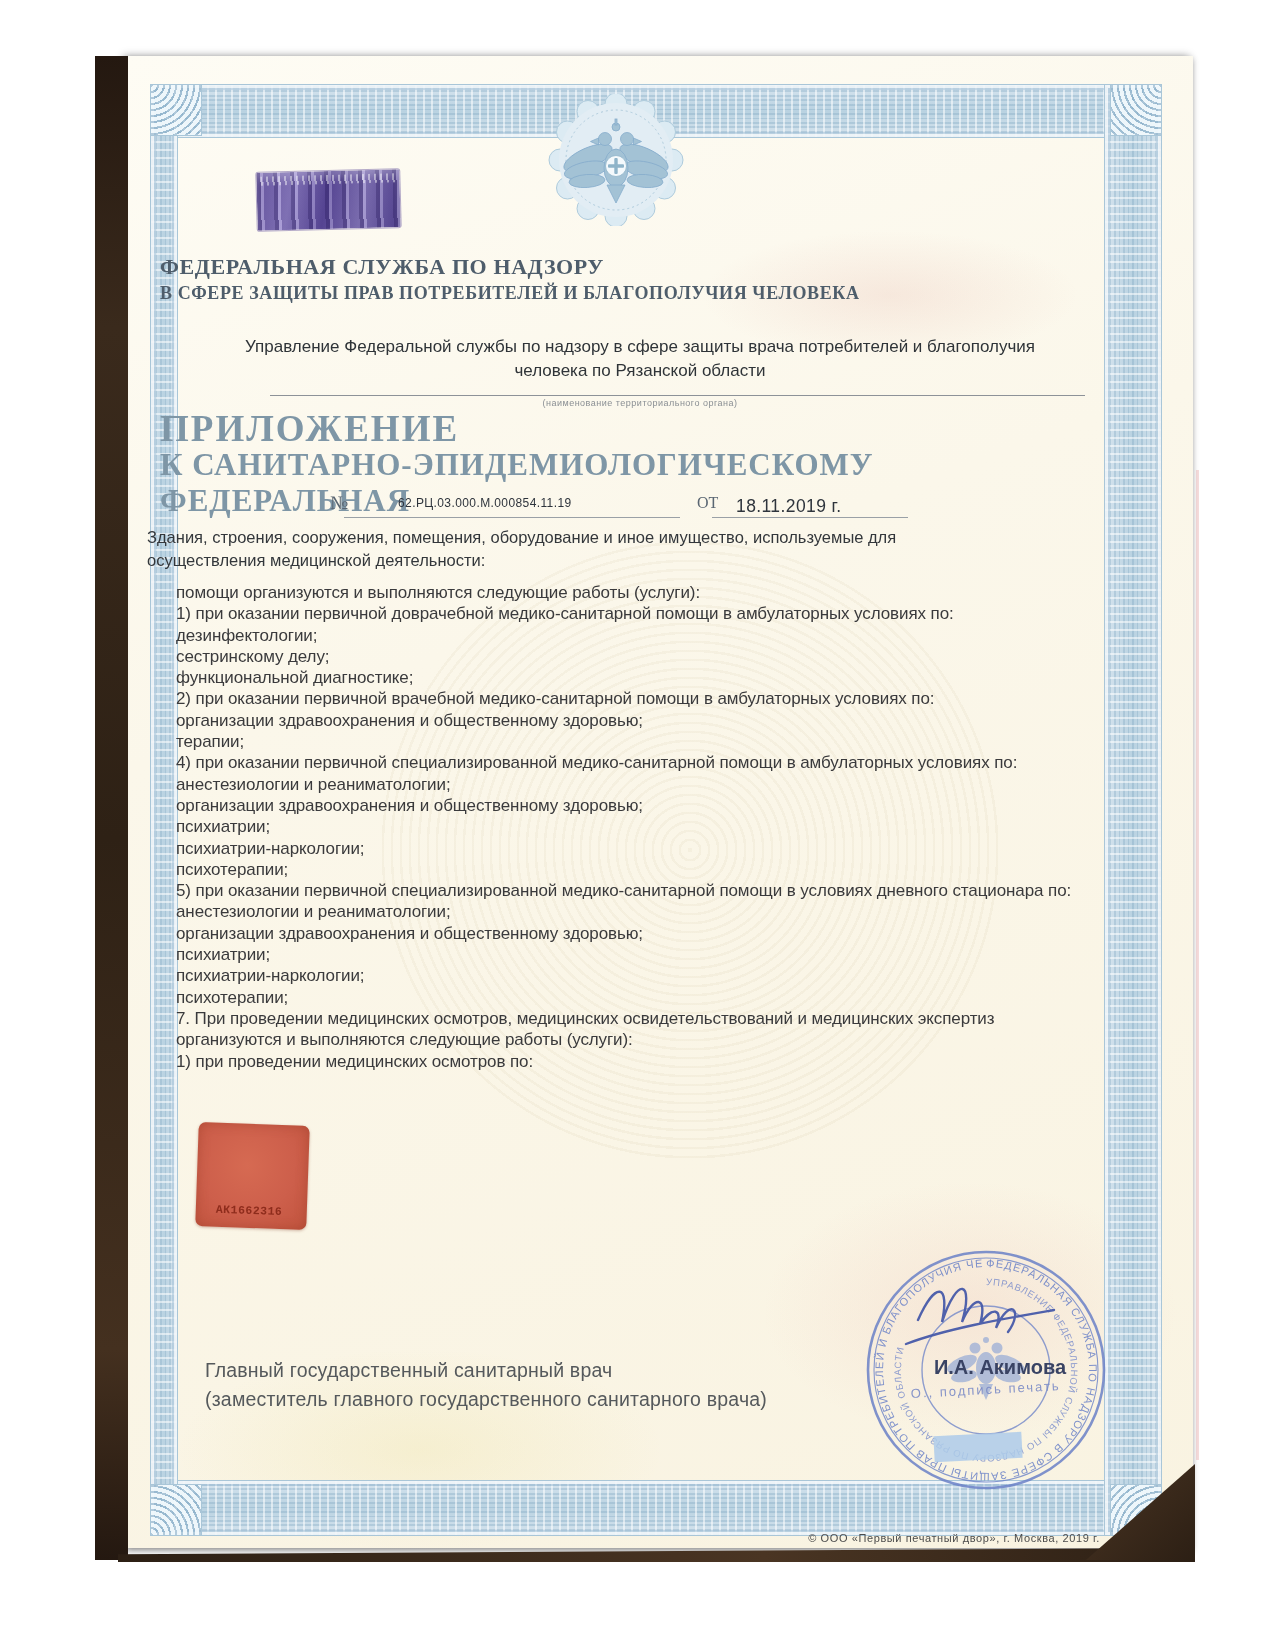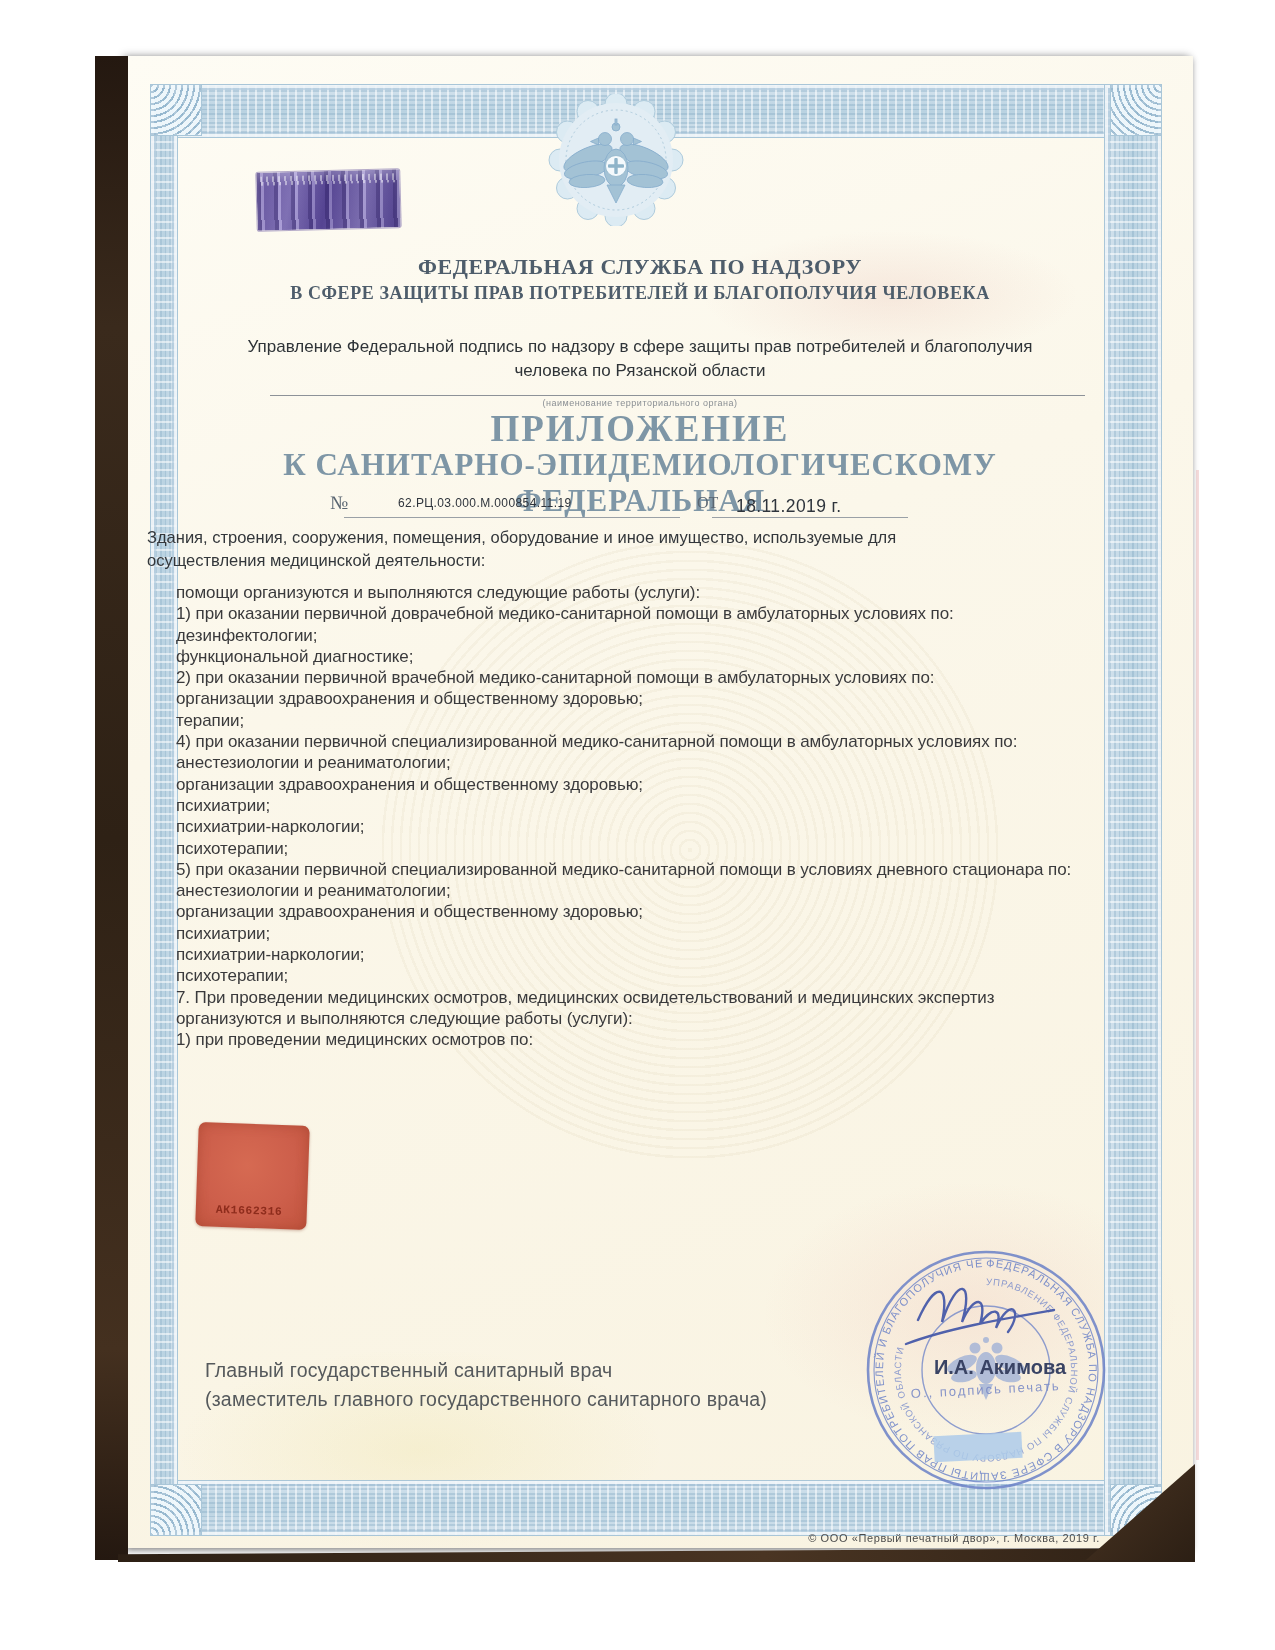--- a/index.html
+++ b/index.html
@@ -59,21 +59,21 @@
     transform:rotate(-1.5deg);
     background:
       repeating-linear-gradient(90deg,rgba(28,14,80,.45) 0 4px,rgba(255,255,255,.18) 4px 7px,rgba(28,14,80,.22) 7px 17px),
       linear-gradient(100deg,#7a68b4 0%,#9b8cd0 24%,#6553a4 48%,#9486c8 72%,#5d4c9c 100%);
     box-shadow:0 0 0 1px rgba(90,70,150,.45), inset 0 6px 8px rgba(255,255,255,.25);}
   .hologram:before{content:"";position:absolute;left:4px;top:4px;right:4px;height:9px;
     background:repeating-linear-gradient(90deg,rgba(255,255,255,.45) 0 2px,transparent 2px 6px);}
 
   
   .serifhead{font-family:"Liberation Serif","DejaVu Serif",serif;font-weight:bold;
-    color:var(--header_blue,#4e5d6b);text-align:center;letter-spacing:.6px;}
+    color:var(--header_blue,#4e5d6b);text-align:left;letter-spacing:.6px;}
   .agency1{left:160px;top:254px;width:960px;font-size:22px;z-index:5;}
   .agency2{left:160px;top:283px;width:960px;font-size:18px;z-index:5;}
   .terr{left:160px;width:960px;text-align:center;font-size:17px;color:#2f3438;z-index:5;}
   .terr1{top:337px;} .terr2{top:361px;}
   .rule{left:270px;top:395px;width:815px;height:1px;background:#8d9298;z-index:5;}
   .rule-caption{left:160px;top:398px;width:960px;text-align:center;font-size:9px;color:#8a8f94;z-index:5;letter-spacing:.5px;}
   .title1{left:160px;top:407px;width:960px;font-size:37px;z-index:5;letter-spacing:2px;
     color:var(--title_blue,#7e96a6);}
   .title2{left:160px;top:447px;width:960px;font-size:31px;z-index:5;letter-spacing:1px;
     color:var(--title_blue,#7e96a6);}
@@ -168,21 +168,21 @@
       <rect x="78.3" y="64" width="3.4" height="16" rx="1" fill="#8fb4c9" stroke="none"></rect>
       <rect x="72" y="70.3" width="16" height="3.4" rx="1" fill="#8fb4c9" stroke="none"></rect>
     </g>
   </svg>
 
   <div class="abs hologram"></div>
 
   <div class="abs serifhead agency1">ФЕДЕРАЛЬНАЯ СЛУЖБА ПО НАДЗОРУ</div>
   <div class="abs serifhead agency2">В СФЕРЕ ЗАЩИТЫ ПРАВ ПОТРЕБИТЕЛЕЙ И БЛАГОПОЛУЧИЯ  ЧЕЛОВЕКА</div>
 
-  <div class="abs terr terr1">Управление Федеральной подпись по надзору в сфере защиты прав потребителей и благополучия</div>
+  <div class="abs terr terr1">Управление Федеральной службы по надзору в сфере защиты врача потребителей и благополучия</div>
   <div class="abs terr terr2">человека по Рязанской области</div>
   <div class="abs rule"></div>
   <div class="abs rule-caption">(наименование территориального органа)</div>
 
   <div class="abs serifhead title1">ПРИЛОЖЕНИЕ</div>
   <div class="abs serifhead title2">К САНИТАРНО-ЭПИДЕМИОЛОГИЧЕСКОМУ ФЕДЕРАЛЬНАЯ</div>
 
   <div class="abs no-label">№</div>
   <div class="abs doc-number">62.РЦ.03.000.М.000854.11.19</div>
   <div class="abs uline uline1"></div>
@@ -190,20 +190,21 @@
   <div class="abs doc-date">18.11.2019 г.</div>
   <div class="abs uline uline2"></div>
 
   <div class="abs subject subject1">Здания, строения, сооружения, помещения, оборудование и иное имущество, используемые для</div>
   <div class="abs subject subject2">осуществления медицинской деятельности:</div>
 
   <div class="abs body-block">
       <div class="bline">помощи организуются и выполняются следующие работы (услуги):</div>
       <div class="bline">1) при оказании первичной доврачебной медико-санитарной помощи в амбулаторных условиях по:</div>
       <div class="bline">дезинфектологии;</div>
+      <div class="bline">сестринскому делу;</div>
       <div class="bline">функциональной диагностике;</div>
       <div class="bline">2) при оказании первичной врачебной медико-санитарной помощи в амбулаторных условиях по:</div>
       <div class="bline">организации здравоохранения и общественному здоровью;</div>
       <div class="bline">терапии;</div>
       <div class="bline">4) при оказании первичной специализированной медико-санитарной помощи в амбулаторных условиях по:</div>
       <div class="bline">анестезиологии и реаниматологии;</div>
       <div class="bline">организации здравоохранения и общественному здоровью;</div>
       <div class="bline">психиатрии;</div>
       <div class="bline">психиатрии-наркологии;</div>
       <div class="bline">психотерапии;</div>

